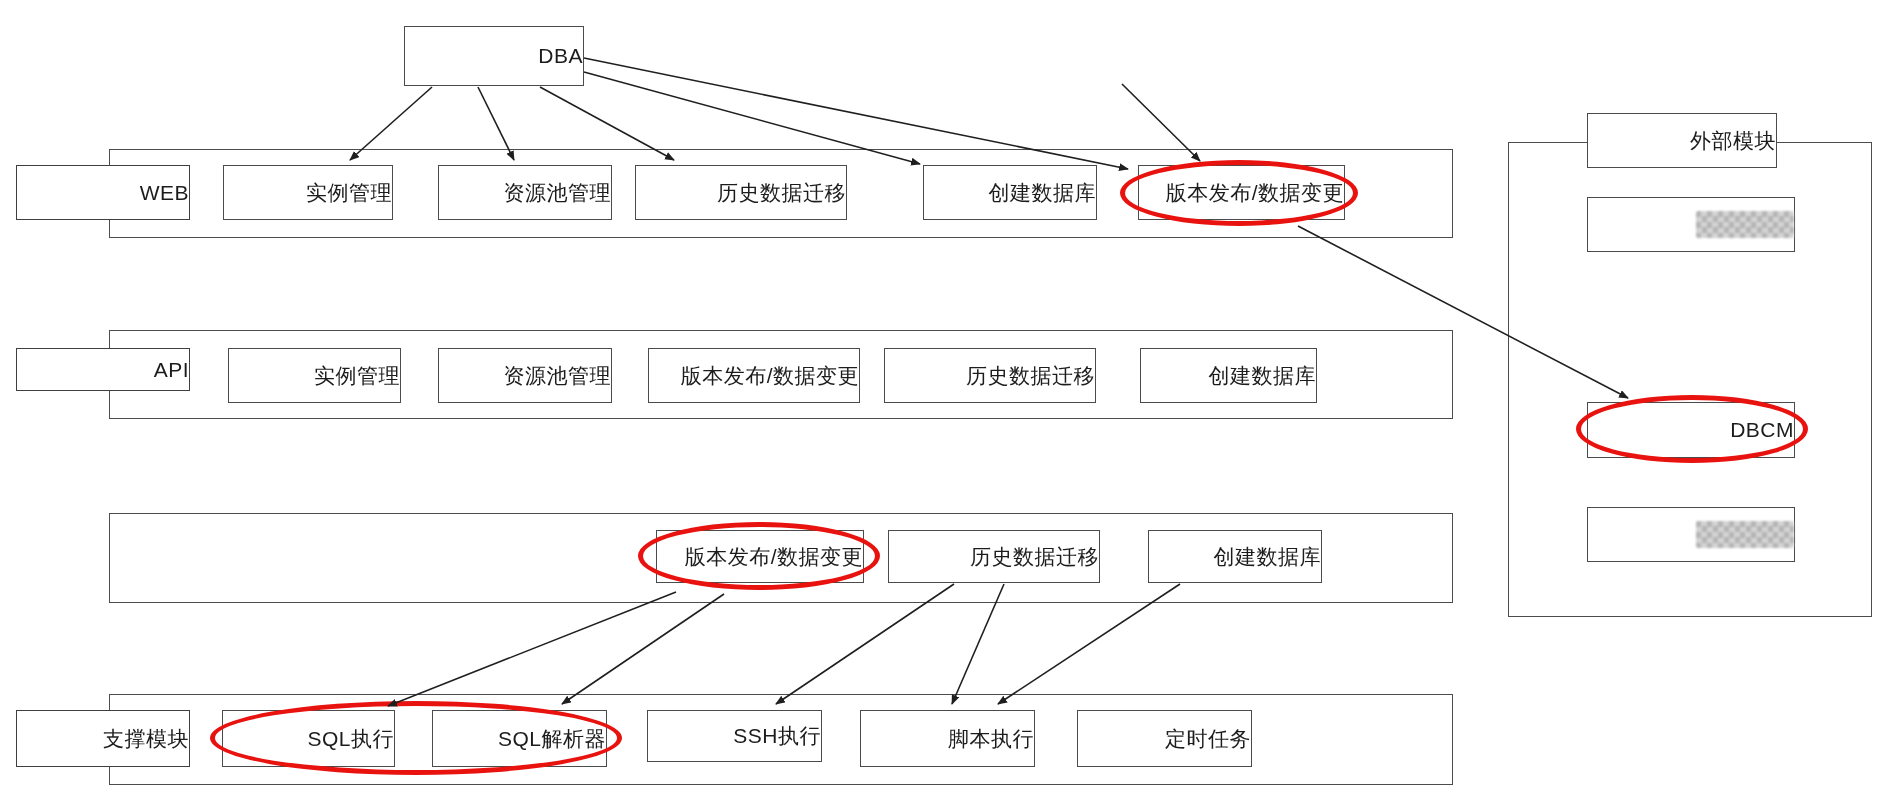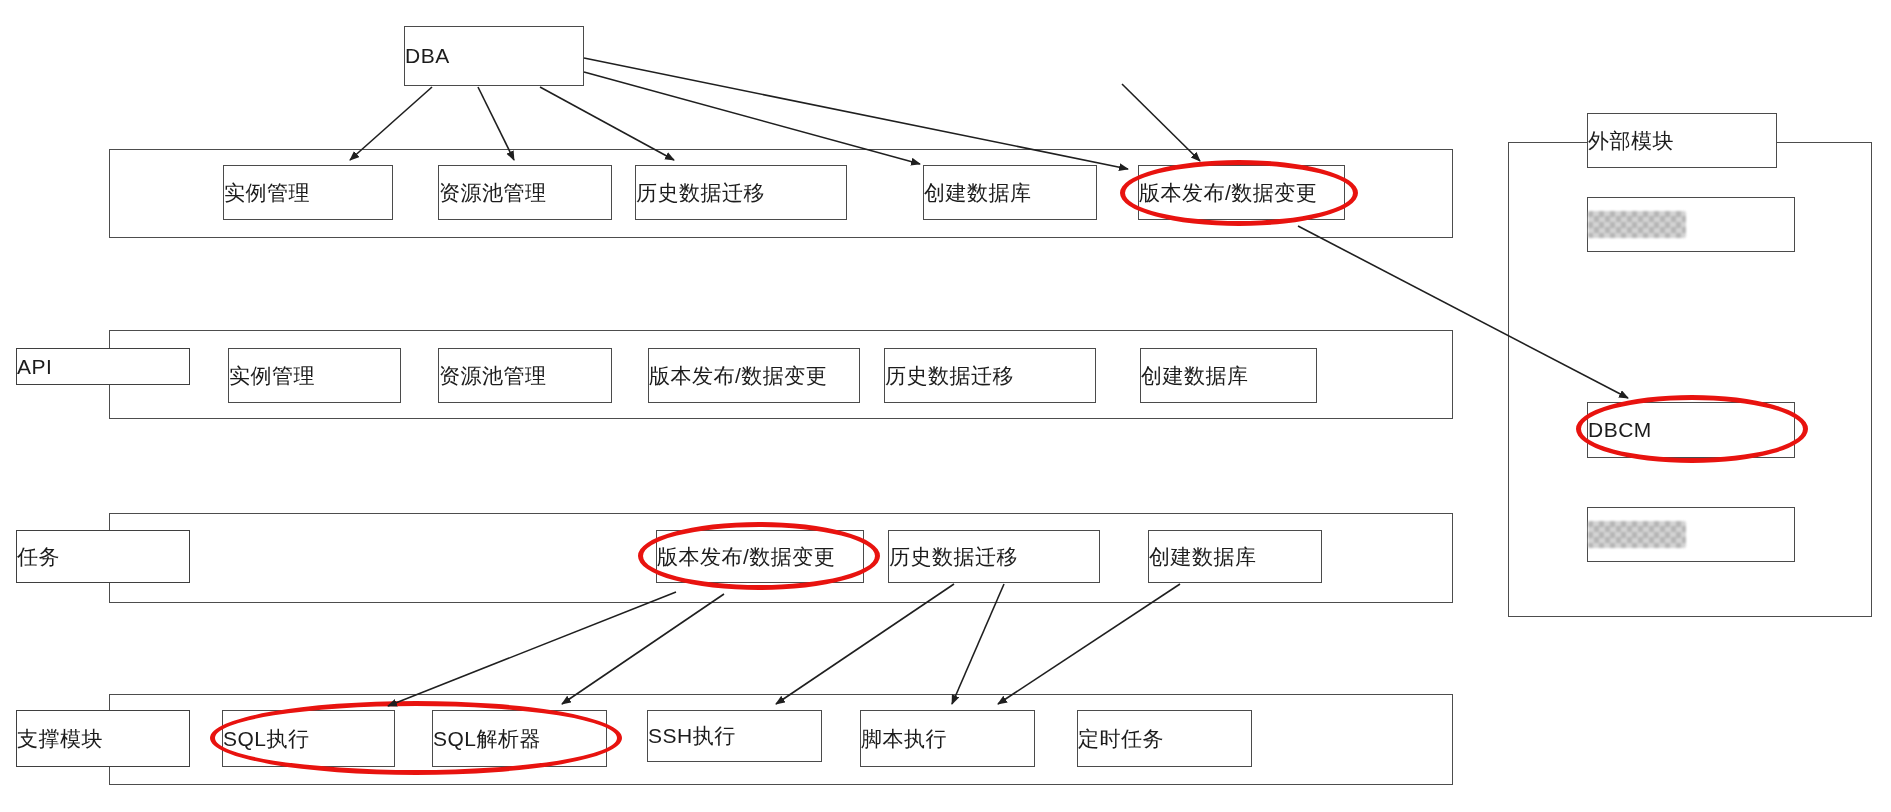--- a/index.html
+++ b/index.html
@@ -5,21 +5,21 @@
   html,body{margin:0;padding:0;background:#ffffff;}
   #canvas{
     position:relative;width:1891px;height:812px;background:#ffffff;overflow:hidden;
     font-family:"Liberation Sans","DejaVu Sans",sans-serif;color:#1c1c1c;
   }
   .container-frame{
     position:absolute;border:1.6px solid #4d4d4d;background:#ffffff;box-sizing:border-box;
   }
   .box{
     position:absolute;border:1.7px solid #4b4b4b;background:#ffffff;box-sizing:border-box;
-    display:flex;align-items:center;justify-content:flex-start;
+    display:flex;align-items:center;justify-content:flex-end;
     font-size:21px;letter-spacing:0.5px;z-index:2;
   }
   .label-box{border-color:#3f3f3f;}
   .hl-ellipse{
     position:absolute;border:5px solid #e8130f;border-radius:50%;
     background:transparent;box-sizing:border-box;z-index:3;pointer-events:none;
   }
   .mosaic{
     width:98px;height:27px;border-radius:2px;
     background:repeating-conic-gradient(#cdcdcd 0% 25%, #a9a9a9 0% 50%);
@@ -36,58 +36,58 @@
   <div class="container-frame" style="left:109px;top:149px;width:1344px;height:89px"></div>
   <div class="container-frame" style="left:109px;top:330px;width:1344px;height:89px"></div>
   <div class="container-frame" style="left:109px;top:513px;width:1344px;height:90px"></div>
   <div class="container-frame" style="left:109px;top:694px;width:1344px;height:91px"></div>
   <div class="container-frame" style="left:1508px;top:142px;width:364px;height:475px"></div>
 
   <div class="box" style="left:404px;top:26px;width:180px;height:60px">
     <span>DBA</span>
   </div>
 
+  <div class="box label-box" style="left:16px;top:165px;width:174px;height:55px">
+    <span>WEB</span>
+  </div>
   <div class="box" style="left:223px;top:165px;width:170px;height:55px">
     <span>实例管理</span>
   </div>
   <div class="box" style="left:438px;top:165px;width:174px;height:55px">
     <span>资源池管理</span>
   </div>
   <div class="box" style="left:635px;top:165px;width:212px;height:55px">
     <span>历史数据迁移</span>
   </div>
   <div class="box" style="left:923px;top:165px;width:174px;height:55px">
     <span>创建数据库</span>
   </div>
   <div class="box" style="left:1138px;top:165px;width:207px;height:55px">
     <span>版本发布/数据变更</span>
   </div>
 
-  <div class="box label-box" style="left:16px;top:348px;width:174px;height:37px">
+  <div class="box label-box" style="left:16px;top:348px;width:174px;height:43px">
     <span>API</span>
   </div>
   <div class="box" style="left:228px;top:348px;width:173px;height:55px">
     <span>实例管理</span>
   </div>
   <div class="box" style="left:438px;top:348px;width:174px;height:55px">
     <span>资源池管理</span>
   </div>
   <div class="box" style="left:648px;top:348px;width:212px;height:55px">
     <span>版本发布/数据变更</span>
   </div>
   <div class="box" style="left:884px;top:348px;width:212px;height:55px">
     <span>历史数据迁移</span>
   </div>
   <div class="box" style="left:1140px;top:348px;width:177px;height:55px">
     <span>创建数据库</span>
   </div>
 
-  <div class="box label-box" style="left:16px;top:530px;width:174px;height:53px">
-    <span>任务</span>
-  </div>
   <div class="box" style="left:656px;top:530px;width:208px;height:53px">
     <span>版本发布/数据变更</span>
   </div>
   <div class="box" style="left:888px;top:530px;width:212px;height:53px">
     <span>历史数据迁移</span>
   </div>
   <div class="box" style="left:1148px;top:530px;width:174px;height:53px">
     <span>创建数据库</span>
   </div>
 

